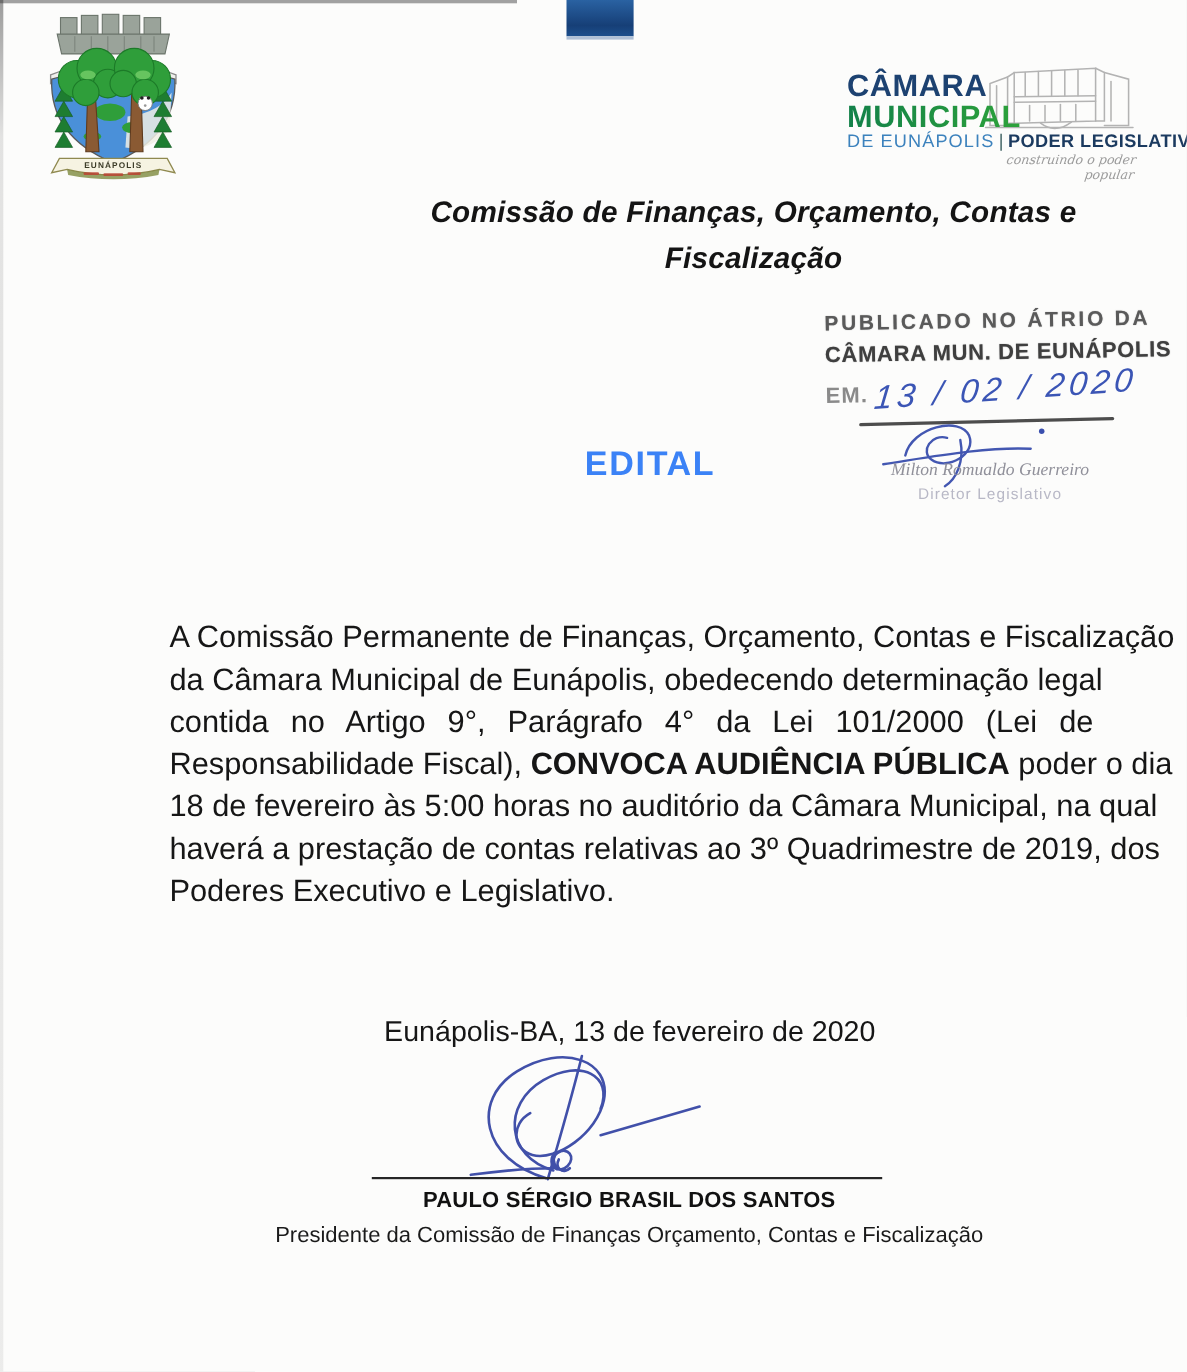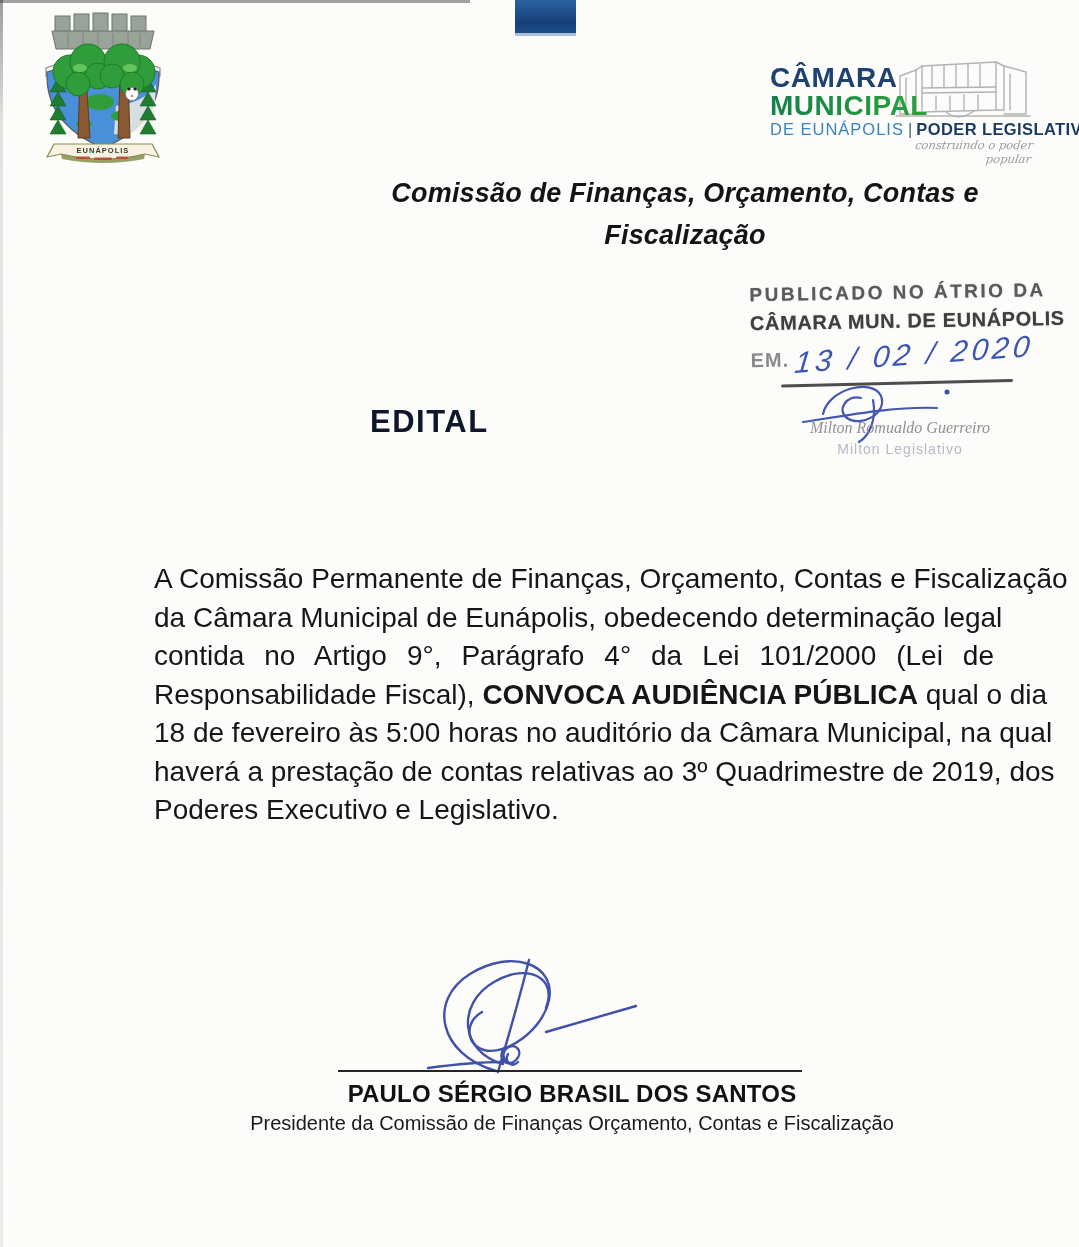--- a/index.html
+++ b/index.html
@@ -53,36 +53,36 @@
     letter-spacing:4px;color:#3b55b5;transform:rotate(-3deg) skewX(-10deg);white-space:nowrap;}
   .stamp .date-underline{position:absolute;left:30px;top:100px;width:232px;height:3px;
     background:#2e2e2e;border-radius:2px;opacity:.85;transform:rotate(-.4deg);}
   .stamp-sig{position:absolute;left:795px;top:372px;width:175px;height:78px;}
   .stamp-name{position:absolute;left:785px;top:419px;width:230px;text-align:center;
     font-family:"Liberation Serif", serif;font-style:italic;font-size:16px;color:#90909a;white-space:nowrap;}
   .stamp-role{position:absolute;left:785px;top:441px;width:230px;text-align:center;
     font-size:14px;color:#b8b8c6;filter:blur(.6px);letter-spacing:1px;}
 
   
-  .edital{position:absolute;left:370px;top:404px;width:382px;text-align:left;
-    font-size:31px;font-weight:700;letter-spacing:1.5px;color:#0f172a;}
+  .edital{position:absolute;left:400px;top:404px;width:382px;text-align:center;
+    font-size:31px;font-weight:700;letter-spacing:1.5px;color:#3b82f6;}
 
   
   .body-text{position:absolute;left:154px;top:560px;width:840px;font-size:28px;color:#161616;}
   .body-line{height:38.5px;line-height:38.5px;text-align:justify;text-align-last:justify;white-space:nowrap;}
   .body-line.last{text-align-last:left;}
   .body-line b{font-weight:700;}
 
   .dateline{position:absolute;left:170px;top:922px;width:805px;text-align:center;font-size:26px;color:#161616;}
 
   
   .main-sig{position:absolute;left:408px;top:956px;width:235px;height:122px;}
   .sig-line{position:absolute;left:338px;top:1070px;width:464px;height:0;border-top:2.5px solid #262626;}
   .sig-name{position:absolute;left:172px;top:1080px;width:800px;text-align:center;
-    font-size:24px;font-weight:700;color:#111;letter-spacing:.2px;}
+    font-size:20px;font-weight:700;color:#111;letter-spacing:.2px;}
   .sig-role{position:absolute;left:172px;top:1112px;width:800px;text-align:center;font-size:20px;color:#1a1a1a;}
 
   svg{display:block;}
 </style>
 </head>
 <body>
 
 <div id="page">
 
   <div class="scan-edge-left"></div>
@@ -214,34 +214,35 @@
 
   <svg class="stamp-sig" viewBox="0 0 175 78">
     <g fill="none" stroke="#3a4fae" stroke-width="2.2" stroke-linecap="round" opacity=".95">
       <path d="M28 42 C 34 16 78 6 86 24 C 93 41 66 56 52 46 C 41 38 52 22 66 26"></path>
       <path d="M8 50 C 48 44 100 34 142 36"></path>
       <path d="M78 28 C 82 48 74 64 64 70"></path>
     </g>
     <circle cx="152" cy="20" r="2.5" fill="#3a4fae"></circle>
   </svg>
   <div class="stamp-name">Milton Romualdo Guerreiro</div>
-  <div class="stamp-role">Milton Legislativo</div>
+  <div class="stamp-role">Diretor Legislativo</div>
 
   <div class="edital">EDITAL</div>
 
   <div class="body-text">
       <div class="body-line"><span>A Comissão Permanente de Finanças, Orçamento, Contas e Fiscalização</span></div>
       <div class="body-line"><span>da Câmara Municipal de Eunápolis, obedecendo determinação legal</span></div>
       <div class="body-line"><span>contida no Artigo 9°, Parágrafo 4° da Lei 101/2000 (Lei de</span></div>
-      <div class="body-line"><span>Responsabilidade Fiscal), </span><b>CONVOCA AUDIÊNCIA PÚBLICA</b><span> qual o dia</span></div>
+      <div class="body-line"><span>Responsabilidade Fiscal), </span><b>CONVOCA AUDIÊNCIA PÚBLICA</b><span> poder o dia</span></div>
       <div class="body-line"><span>18 de fevereiro às 5:00 horas no auditório da Câmara Municipal, na qual</span></div>
       <div class="body-line"><span>haverá a prestação de contas relativas ao 3º Quadrimestre de 2019, dos</span></div>
       <div class="body-line last"><span>Poderes Executivo e Legislativo.</span></div>
     </div>
 
+  <div class="dateline">Eunápolis-BA, 13 de fevereiro de 2020</div>
 
   <svg class="main-sig" viewBox="0 0 235 122">
     <g fill="none" stroke="#3747a5" stroke-width="2.4" stroke-linecap="round" opacity=".95">
       <path d="M88 115 C 30 98 20 44 62 18 C 104 -8 148 8 141 44 C 135 74 98 100 76 94 C 58 89 56 66 74 56"></path>
       <path d="M95 108 C 52 96 48 48 86 26 C 120 6 150 22 138 52"></path>
       <path d="M121 4 C 112 40 100 82 90 116"></path>
       <path d="M96 92 C 88 104 100 112 108 104 C 116 96 108 86 99 92 C 92 97 96 108 106 108"></path>
       <path d="M100 98 C 96 106 104 112 110 106"></path>
       <path d="M138 76 L 228 50"></path>
       <path d="M20 112 C 50 108 80 106 95 106"></path>

